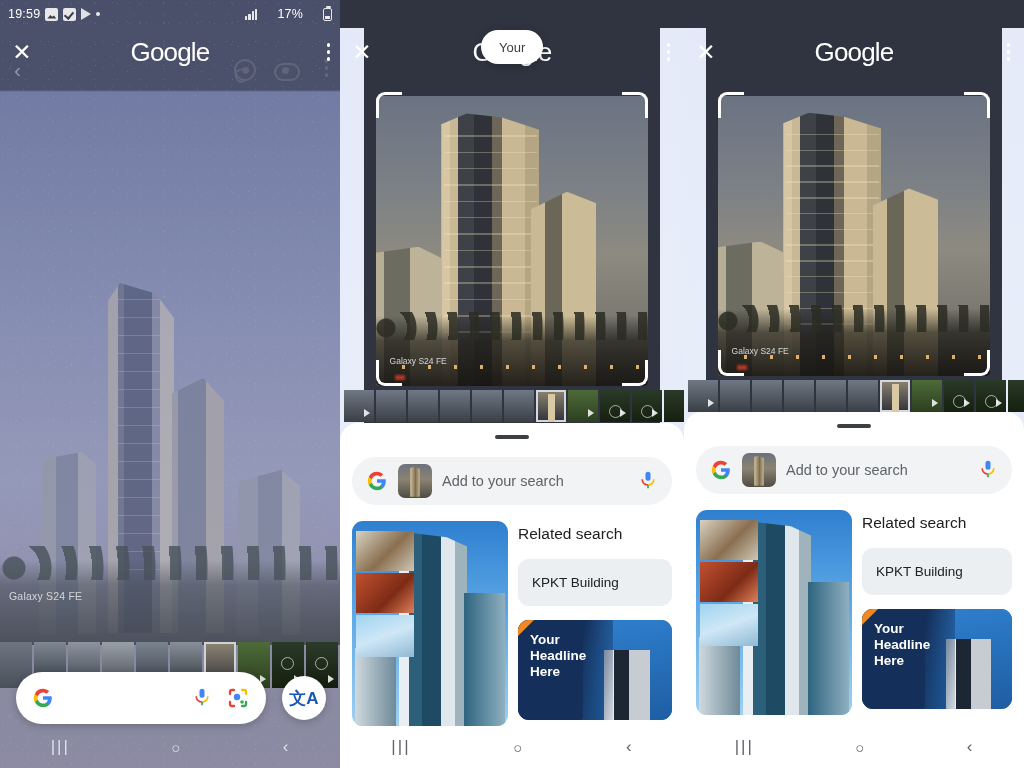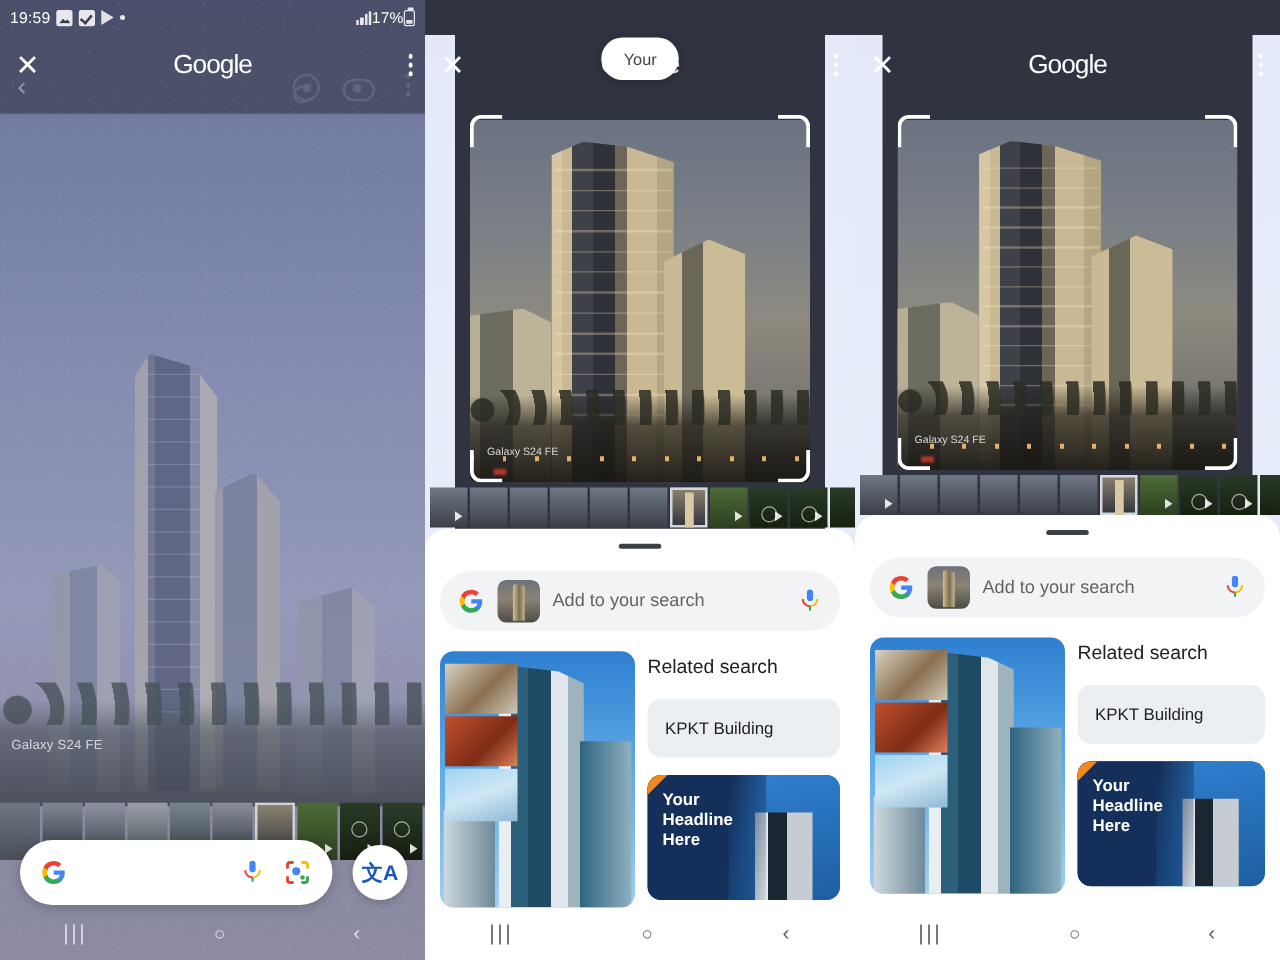--- a/index.html
+++ b/index.html
@@ -9,21 +9,21 @@
   .panel { position:relative; overflow:hidden; height:768px; }
   .p1 { width:340px; }
   .p2 { width:344px; }
   .p3 { width:340px; }
 
   
   .statusbar { position:absolute; top:0; left:0; right:0; height:28px;
                display:flex; align-items:center; padding:0 8px; z-index:40;
                font-size:12.5px; color:#fff; letter-spacing:.2px; }
   .sb-left { display:flex; align-items:center; gap:5px; }
-  .sb-right { margin-left:auto; display:flex; align-items:center; gap:0; font-size:12.5px;}
+  .sb-right { margin-left:auto; display:flex; align-items:center; gap:20px; font-size:12.5px;}
   .sb-ic { display:inline-block; width:13px; height:13px; position:relative; }
   .ic-photo { background:#e8e8ec; border-radius:2px; }
   .ic-photo:after{content:"";position:absolute;left:2px;bottom:2px;width:9px;height:5px;
     background:#3a3f4b;clip-path:polygon(0 100%,35% 30%,55% 65%,75% 40%,100% 100%);}
   .ic-check { background:#e8e8ec; border-radius:2px; }
   .ic-check:after{content:"";position:absolute;left:3px;top:2px;width:4px;height:7px;
     border:2px solid #3a3f4b;border-top:0;border-left:0;transform:rotate(40deg);}
   .ic-play { width:0;height:0;border-left:10px solid #e8e8ec;
              border-top:6px solid transparent;border-bottom:6px solid transparent;opacity:.95;}
   .ic-dot { width:4px;height:4px;border-radius:50%;background:#e8e8ec; }
@@ -82,21 +82,21 @@
      color:rgba(255,255,255,.72); letter-spacing:.2px; }
 
   
   .p1-header { position:absolute; top:28px; left:0; right:0; height:48px; z-index:30;
       display:flex; align-items:center; }
   .p1-dimrow { position:absolute; top:50px; left:0; right:0; height:40px; z-index:25;
       display:flex; align-items:center; }
   .x-btn { width:44px; display:flex; justify-content:center; align-items:center;
       color:#fff; font-size:23px; font-weight:300; cursor:pointer; line-height:1; }
   .glogo { position:absolute; left:0; right:0; text-align:center; color:#fff;
-      font-size:21px; font-weight:400; letter-spacing:-.8px; }
+      font-size:26px; font-weight:400; letter-spacing:-.8px; }
   .glogo-dark { color:#fff; }
   .kebab { position:absolute; right:10px; display:flex; flex-direction:column; gap:3.5px;
       cursor:pointer; }
   .kebab s { width:3.5px;height:3.5px;background:#fff;border-radius:50%;display:block; }
   .kebab.dim s { background:#636879; }
   .back-chev { position:absolute; left:14px; color:rgba(210,212,222,.55); font-size:21px;
       font-weight:300; }
   .dim-ic { position:absolute; width:22px; height:22px; opacity:.45; }
   .lens-ic { right:84px; border:2px solid #7a7f8f; border-radius:50%;
       transform:rotate(-20deg); }

